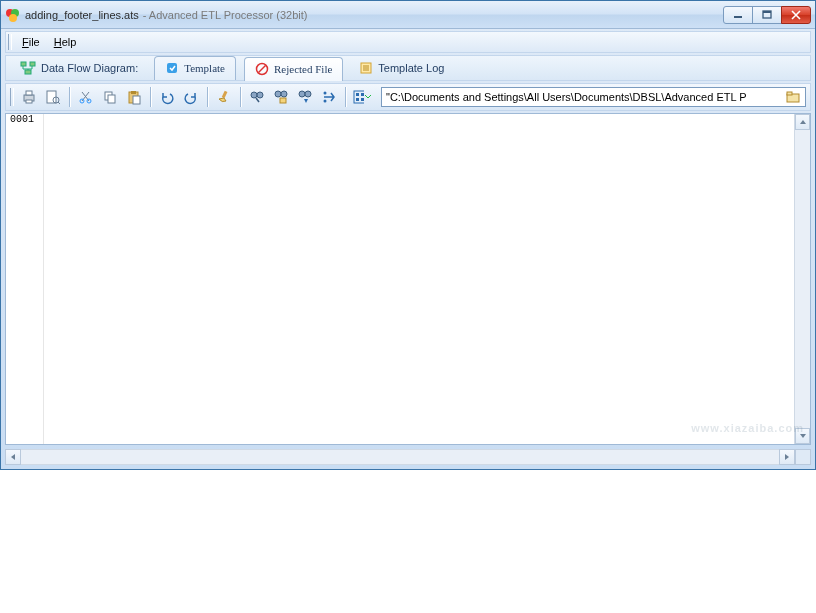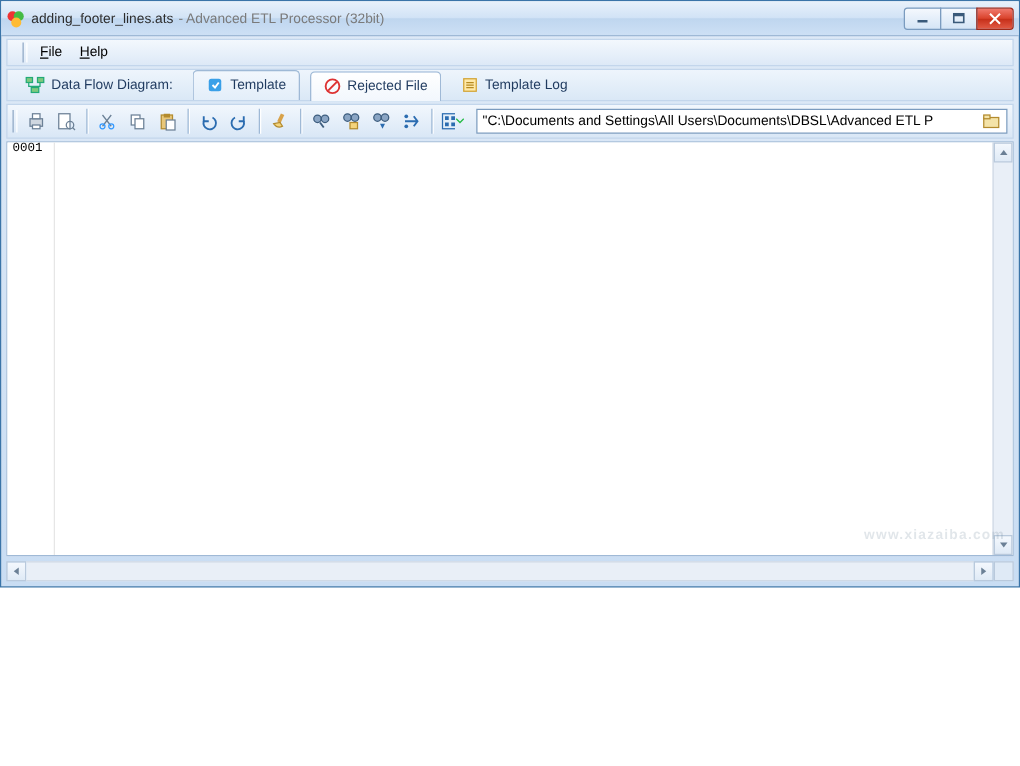--- a/index.html
+++ b/index.html
@@ -46,21 +46,21 @@
     border-color:#a02818;
     border-top-right-radius:3px;border-bottom-right-radius:3px;
   }
   
   .menubar {
     height: 22px;
     background: linear-gradient(#f3f8fd,#dde9f7);
     border: 1px solid #c3d6ec;
     margin: 2px 4px;
     display:flex; align-items:center;
-    padding: 0 12px;
+    padding: 0 2px;
     gap:2px;
   }
   .menubar .handle{
     width:4px; height:16px;
     border-left:1px solid #8fa8c5;
     border-right:1px solid #fff;
     margin-right:2px;
   }
   .menuitem { padding: 2px 6px; cursor:default; }
   .menuitem .ul{ text-decoration: underline; }
@@ -82,20 +82,21 @@
   }
   .tab {
     display:flex; align-items:center; gap:5px;
     padding: 4px 10px 5px;
     border:1px solid #9fb9d6;
     border-bottom:none;
     background: linear-gradient(#f2f7fd,#e3eef9);
     border-top-left-radius:4px; border-top-right-radius:4px;
     color:#1f3a5f;
     cursor:default;
+    font-family:Liberation Serif, serif;
   }
   .tab.active{
     background: linear-gradient(#ffffff,#f2f7fd);
     position:relative; top:1px;
   }
   
   .toolbar {
     height: 28px;
     background: linear-gradient(#f2f7fd,#d9e7f6);
     border: 1px solid #c3d6ec;

